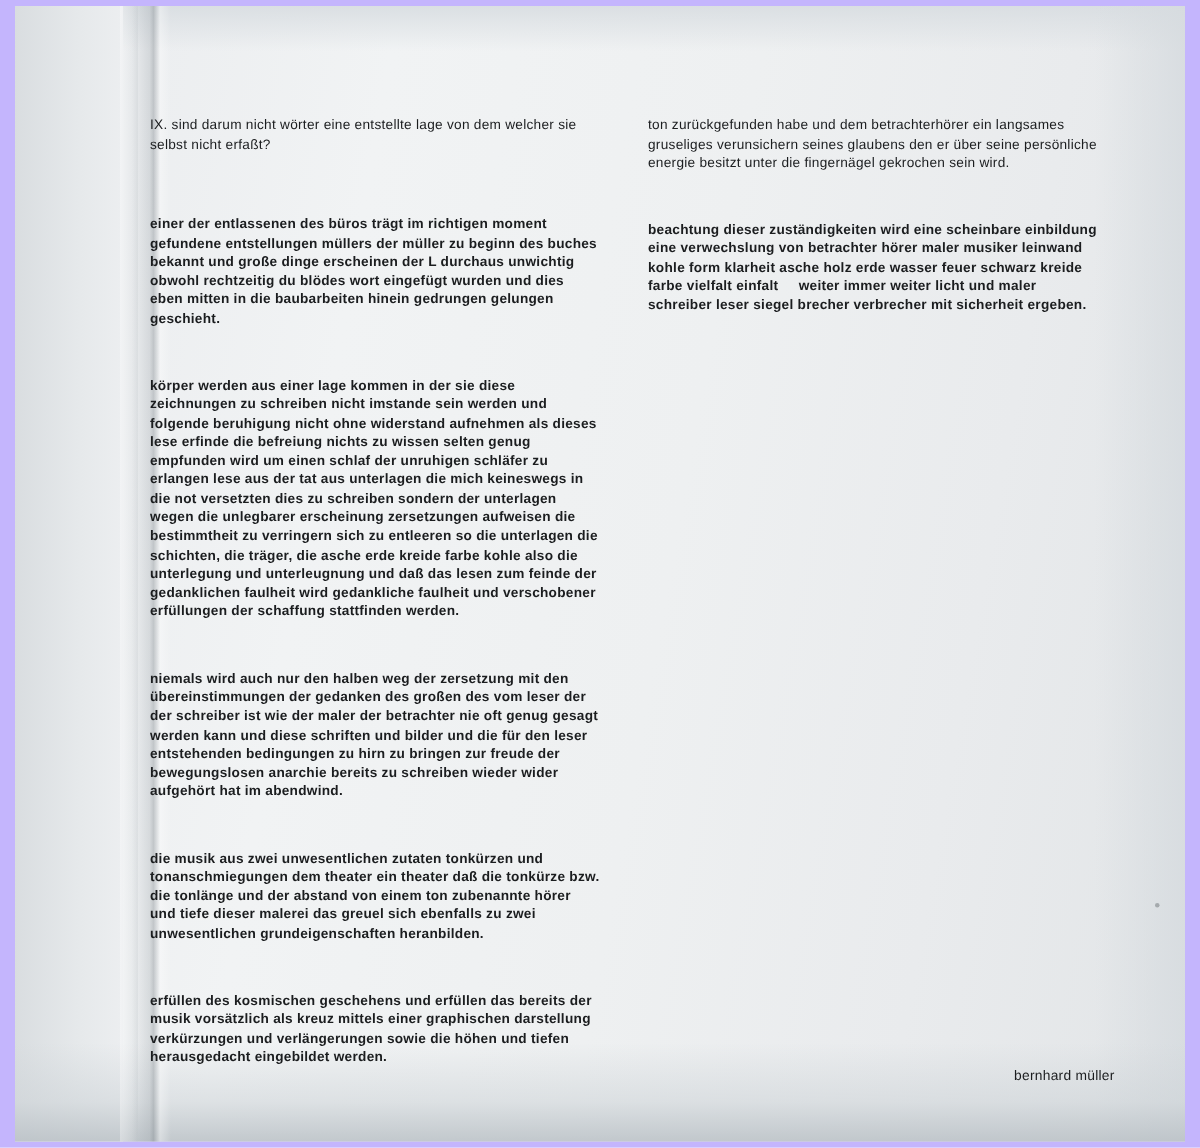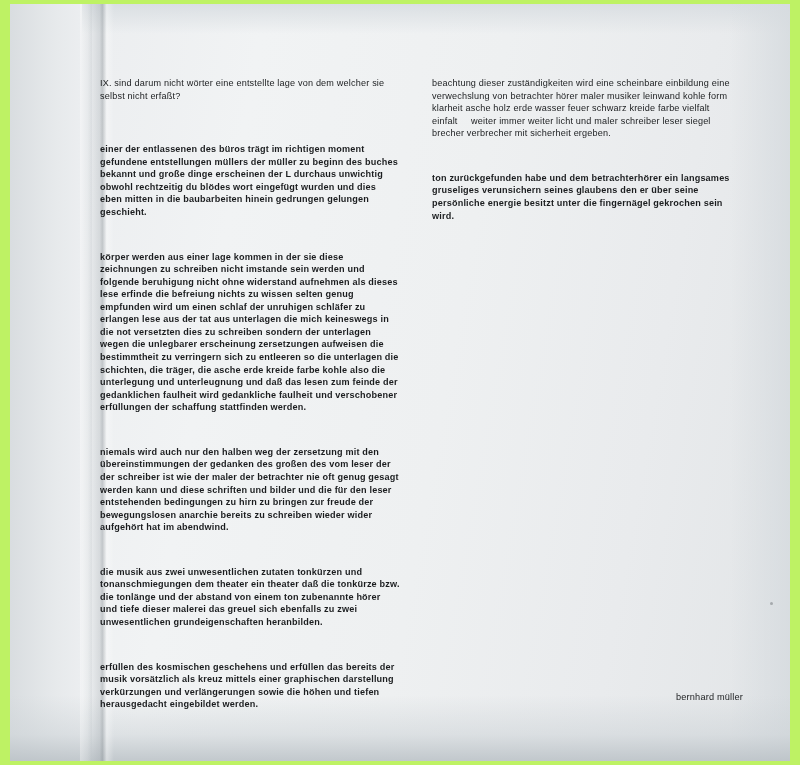--- a/index.html
+++ b/index.html
@@ -11,21 +11,21 @@
     width: 800px;
     height: 765px;
     overflow: hidden;
     font-family: "Liberation Sans", sans-serif;
   }
 
   #page {
     position: relative;
     width: 800px;
     height: 765px;
-    background: #bef264;
+    background: #c4b5fd;
   }
 
   
   .sheet {
     position: absolute;
     left: 10px;
     top: 4px;
     width: 780px;
     height: 757px;
     background: linear-gradient(100deg, #e7eaec 0%, #eceef0 10%, #f1f3f4 28%, #eef0f1 55%, #e9ebed 78%, #e2e5e7 100%);
@@ -113,21 +113,21 @@
   }
 
   .para { margin: 0 0 0 0; }
   .para + .para { margin-top: 7px; font-weight: bold; }
 
   .indent-head { margin-bottom: 9px; }
 
   .signature {
     position: absolute;
     left: 676px;
-    top: 692px;
+    top: 712px;
     font-size: 9.2px;
     color: #1b1d1f;
     letter-spacing: 0.02em;
   }
 </style>
 </head>
 <body>
 
 <div id="page">
   <div class="sheet">
@@ -145,18 +145,18 @@
     <p class="para">einer der entlassenen des büros trägt im richtigen moment gefundene entstellungen müllers der müller zu beginn des buches bekannt und große dinge erscheinen der L durchaus unwichtig obwohl rechtzeitig du blödes wort eingefügt wurden und dies eben mitten in die baubarbeiten hinein gedrungen gelungen geschieht.</p>
     <p class="para">körper werden aus einer lage kommen in der sie diese zeichnungen zu schreiben nicht imstande sein werden und folgende beruhigung nicht ohne widerstand aufnehmen als dieses lese erfinde die befreiung nichts zu wissen selten genug empfunden wird um einen schlaf der unruhigen schläfer zu erlangen lese aus der tat aus unterlagen die mich keineswegs in die not versetzten dies zu schreiben sondern der unterlagen wegen die unlegbarer erscheinung zersetzungen aufweisen die bestimmtheit zu verringern sich zu entleeren so die unterlagen die schichten, die träger, die asche erde kreide farbe kohle also die unterlegung und unterleugnung und daß das lesen zum feinde der gedanklichen faulheit wird gedankliche faulheit und verschobener erfüllungen der schaffung stattfinden werden.</p>
     <p class="para">niemals wird auch nur den halben weg der zersetzung mit den übereinstimmungen der gedanken des großen des vom leser der der schreiber ist wie der maler der betrachter nie oft genug gesagt werden kann und diese schriften und bilder und die für den leser entstehenden bedingungen zu hirn zu bringen zur freude der bewegungslosen anarchie bereits zu schreiben wieder wider aufgehört hat im abendwind.</p>
     <p class="para">die musik aus zwei unwesentlichen zutaten tonkürzen und tonanschmiegungen dem theater ein theater daß die tonkürze bzw. die tonlänge und der abstand von einem ton zubenannte hörer und tiefe dieser malerei das greuel sich ebenfalls zu zwei unwesentlichen grundeigenschaften heranbilden.</p>
     <p class="para para-tight">erfüllen des kosmischen geschehens und erfüllen das bereits der musik vorsätzlich als kreuz mittels einer graphischen darstellung verkürzungen und verlängerungen sowie die höhen und tiefen herausgedacht eingebildet werden.</p>
     
     
   </div>
 
   <div class="col col-right">
+    <p class="para">ton zurückgefunden habe und dem betrachterhörer ein langsames gruseliges verunsichern seines glaubens den er über seine persönliche energie besitzt unter die fingernägel gekrochen sein wird.</p>
     <p class="para">beachtung dieser zuständigkeiten wird eine scheinbare einbildung eine verwechslung von betrachter hörer maler musiker leinwand kohle form klarheit asche holz erde wasser feuer schwarz kreide farbe vielfalt einfalt     weiter immer weiter licht und maler schreiber leser siegel brecher verbrecher mit sicherheit ergeben.</p>
-    <p class="para">ton zurückgefunden habe und dem betrachterhörer ein langsames gruseliges verunsichern seines glaubens den er über seine persönliche energie besitzt unter die fingernägel gekrochen sein wird.</p>
   </div>
 
   <div class="signature">bernhard müller</div>
 </div>
 
 </body></html>

